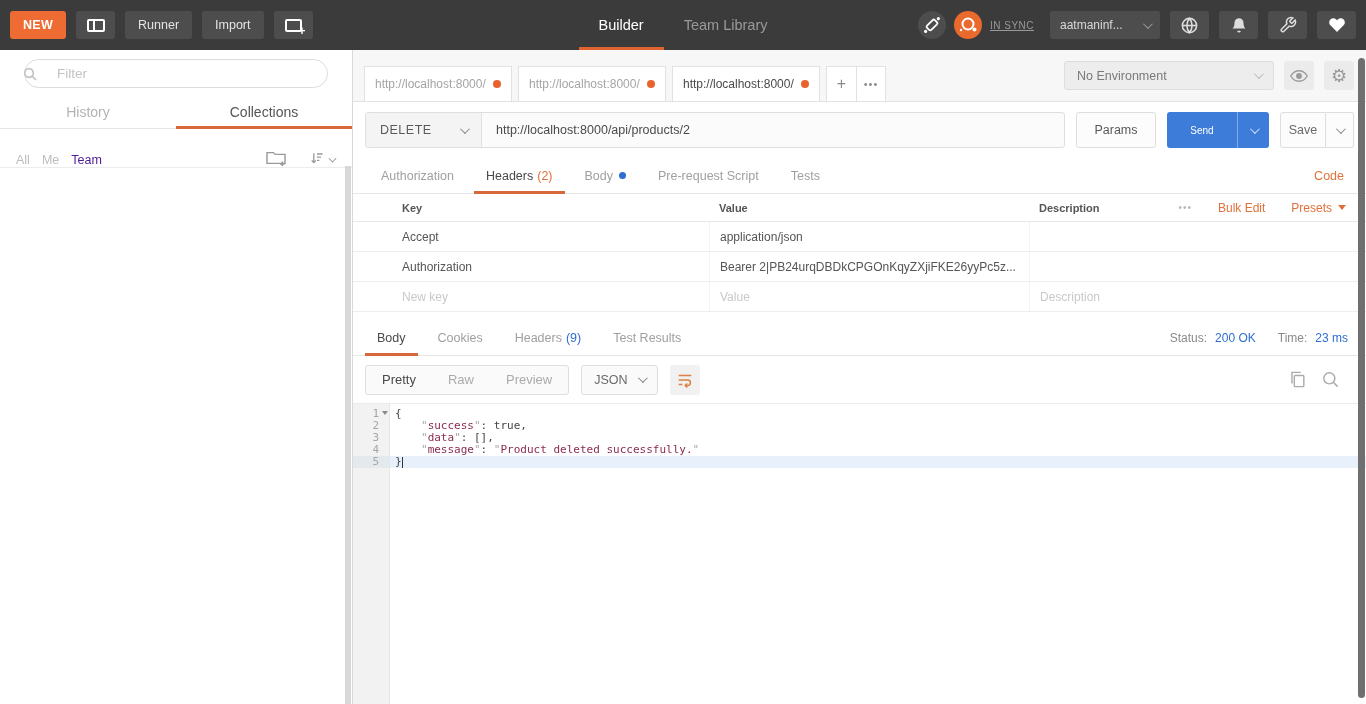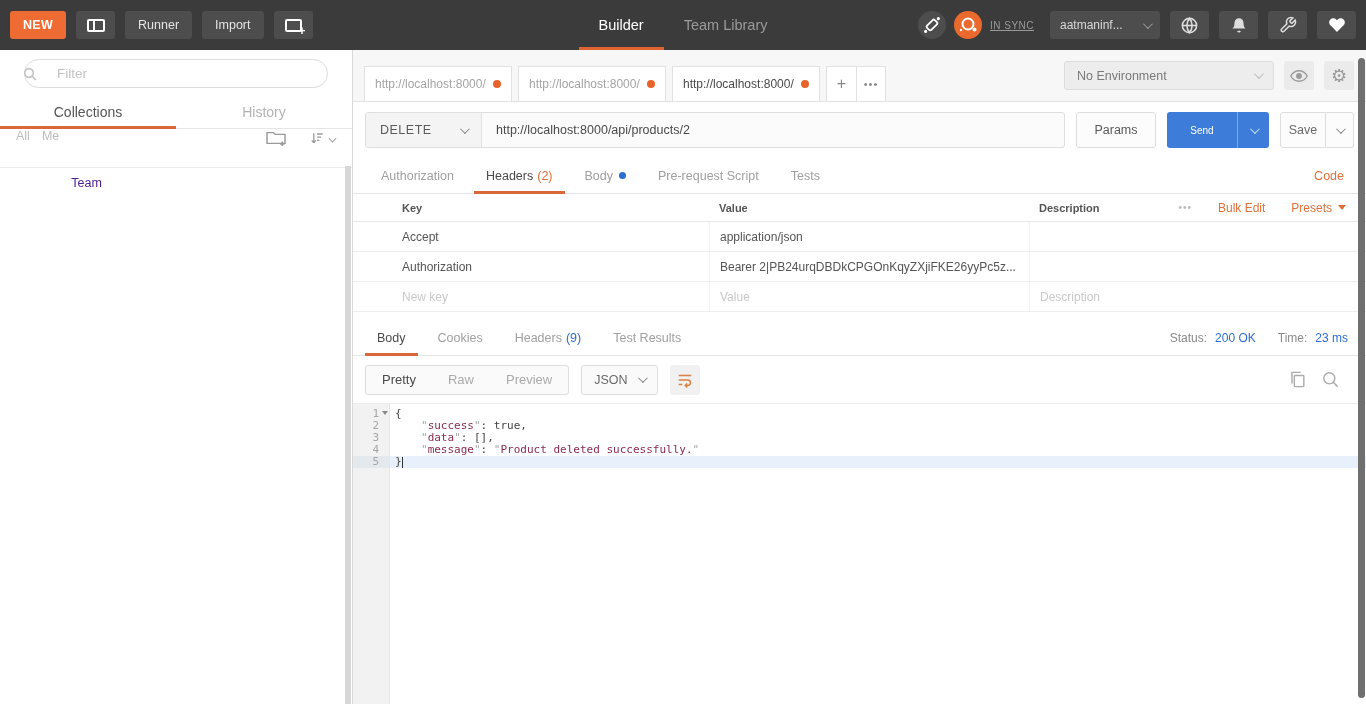--- a/index.html
+++ b/index.html
@@ -43,21 +43,21 @@
   
   .sidebar { width:353px; background:#fff; position:relative; border-right:1px solid #d9d9d9; flex:none; }
   .sb-search { padding:9px 24px; }
   .sb-filter { width:100%; height:29px; border:1px solid #dcdcdc; border-radius:15px; padding:0 12px 0 32px; font-size:13.5px; color:#555; outline:none; font-family:"Liberation Sans",sans-serif; background:#fff; }
   .sb-filter::placeholder { color:#c3c3c3; }
   .sb-search-icon { position:absolute; left:22px; top:16px; }
   .sb-tabs { display:flex; height:32px; border-bottom:1px solid #e6e6e6; position:relative; }
   .sb-tab { width:50%; text-align:center; font-size:14px; color:#b3b3b3; line-height:30px; cursor:pointer; position:relative; }
   .sb-tab.active { color:#555; }
   .sb-tab.active::after { content:""; position:absolute; left:0; right:0; bottom:-1px; height:3px; background:#d8683a; }
-  .sb-scope { display:flex; align-items:flex-start; height:39px; border-bottom:1px solid #ececec; padding:0 16px; font-size:12.5px; }
+  .sb-scope { display:flex; align-items:flex-end; height:39px; border-bottom:1px solid #ececec; padding:0 16px; font-size:12.5px; }
   .scope-item { color:#bdbdbd; margin-right:12px; cursor:pointer; }
   .scope-item.active { color:#4c1d95;margin-top:47px; }
   .sb-scope-icons { margin-left:auto; display:flex; align-items:center; gap:22px; }
   .sb-scrollstrip { position:absolute; top:116px; bottom:0; right:1px; width:6px; background:#d8d8d8; }
 
   
   .main { flex:1; display:flex; flex-direction:column; background:#fff; position:relative; }
   
   .tabstrip { height:52px; background:#f7f7f7; border-bottom:1px solid #e2e2e2; display:flex; align-items:flex-end; padding:0 0 0 11px; }
   .ts-tabs { display:flex; align-items:flex-end; }
@@ -219,22 +219,22 @@
 
     <div class="sidebar">
       <div class="sb-search">
         <svg class="sb-search-icon" width="16" height="16" viewBox="0 0 24 24" fill="none" stroke="#c3c3c3" stroke-width="2.4">
           <circle cx="10.5" cy="10.5" r="6.5"></circle>
             <path d="M15.5 15.5 21 21"></path>
         </svg>
         <input class="sb-filter" placeholder="Filter" style="">
       </div>
       <div class="sb-tabs">
+        <div class="sb-tab">History</div>
         <div class="sb-tab active">Collections</div>
-        <div class="sb-tab">History</div>
       </div>
       <div class="sb-scope">
         <span class="scope-item">All</span>
         <span class="scope-item">Me</span>
         <span class="scope-item active">Team</span>
         <span class="sb-scope-icons">
           <svg width="22" height="18" viewBox="0 0 24 20" fill="none" stroke="#9a9a9a" stroke-width="1.6">
             <path d="M2 5h7l2 2h11v10H2z" transform="translate(0 -1)"></path>
             <path d="M19 14v5M16.5 16.5h5" stroke-width="1.8"></path>
           </svg>

